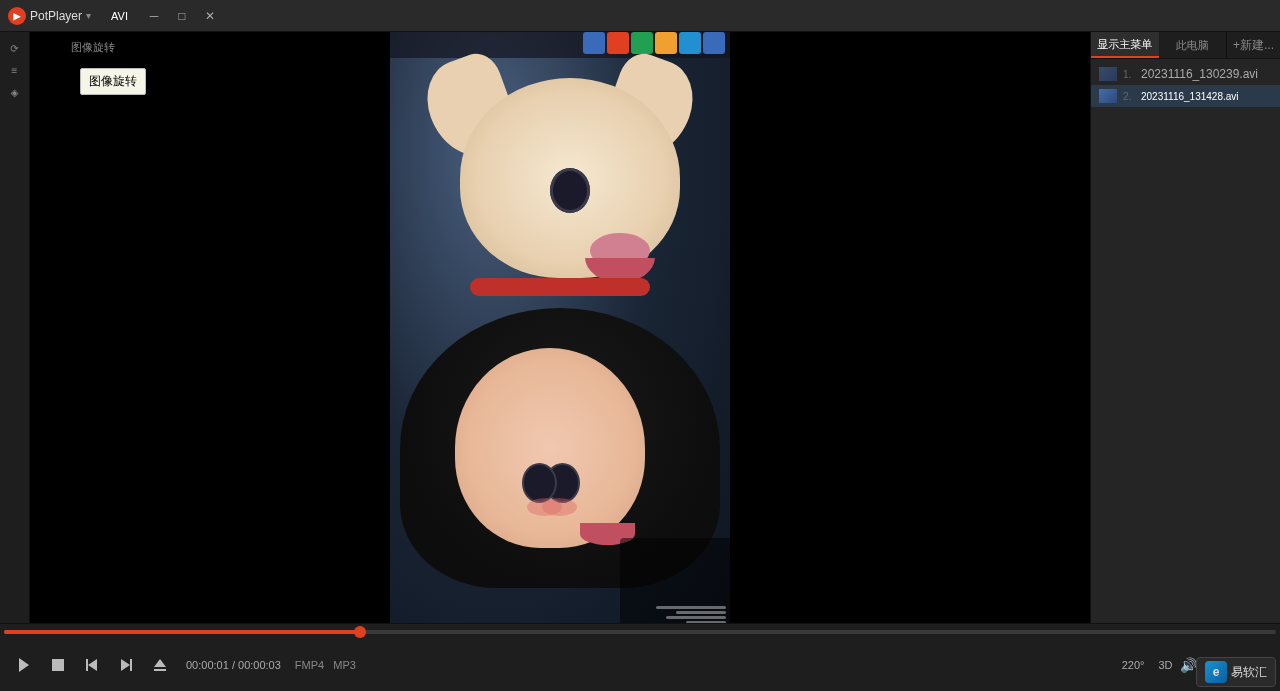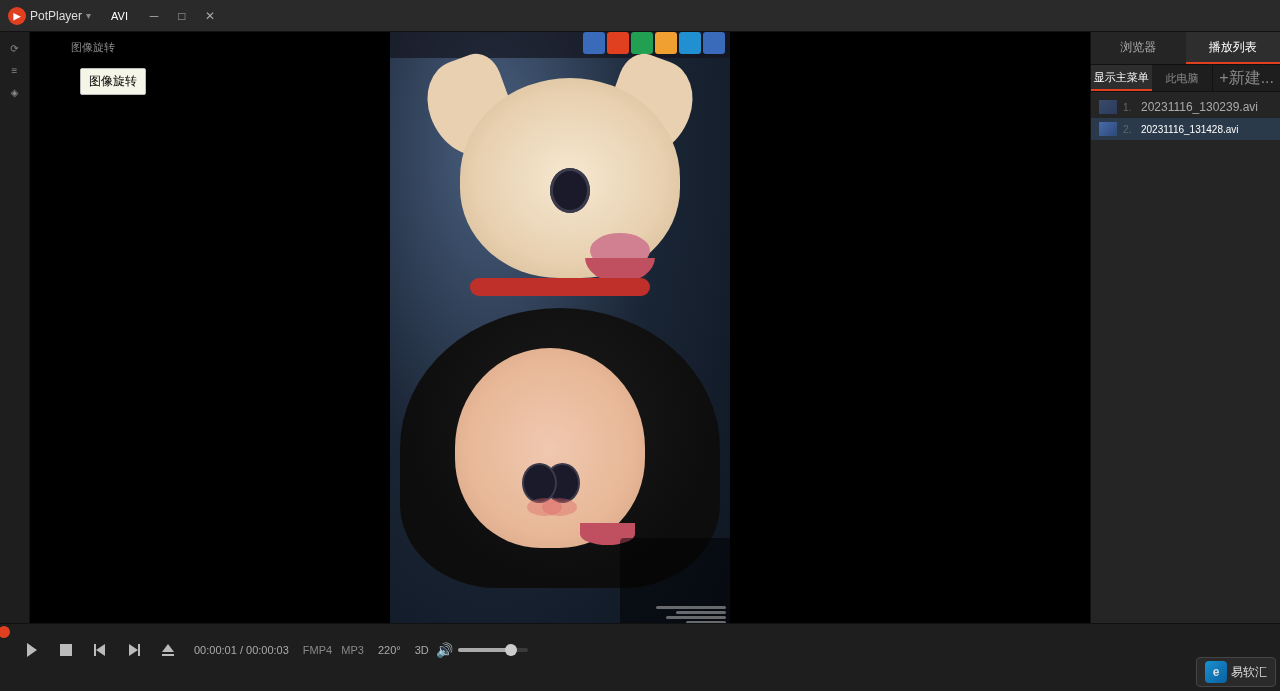--- a/index.html
+++ b/index.html
@@ -474,21 +474,21 @@
       font-size: 10px;
       min-width: 12px;
     }
 
     
     #bottom-bar {
       height: 68px;
       background: #1e1e1e;
       border-top: 1px solid #111;
       display: flex;
-      flex-direction: row;
+      flex-direction: column;
     }
     
     #progress-area {
       height: 16px;
       display: flex;
       align-items: center;
       padding: 0 4px;
       gap: 4px;
     }
     #progress-track {
@@ -708,28 +708,24 @@
           <div class="overlay-line"></div>
           <div class="overlay-line" style="width:50px;"></div>
           <div class="overlay-line" style="width:60px;"></div>
           <div class="overlay-line" style="width:40px;"></div>
         </div>
       </div>
     </div>
   </div>
 
   <div id="right-panel">
-    <div id="right-tabs">
-      <div class="right-tab">浏览器</div>
-      <div class="right-tab active">播放列表</div>
-    </div>
     <div id="playlist-subtabs">
       <div class="playlist-subtab active">显示主菜单</div>
       <div class="playlist-subtab">此电脑</div>
-      <div id="playlist-add" style="font-size:16px;width:auto;padding:0 6px;white-space:nowrap;">+新建...</div>
+      <div id="playlist-add" style="font-size:12px;width:auto;padding:0 6px;white-space:nowrap;">+新建...</div>
     </div>
     <div id="playlist-items">
       <div class="playlist-item">
         <div class="playlist-thumb">
           <div class="playlist-thumb-img"></div>
         </div>
         <span class="playlist-num">1.</span>
         <span style="font-size:12px;overflow:hidden;text-overflow:ellipsis;white-space:nowrap;">20231116_130239.avi</span>
       </div>
       <div class="playlist-item active">

